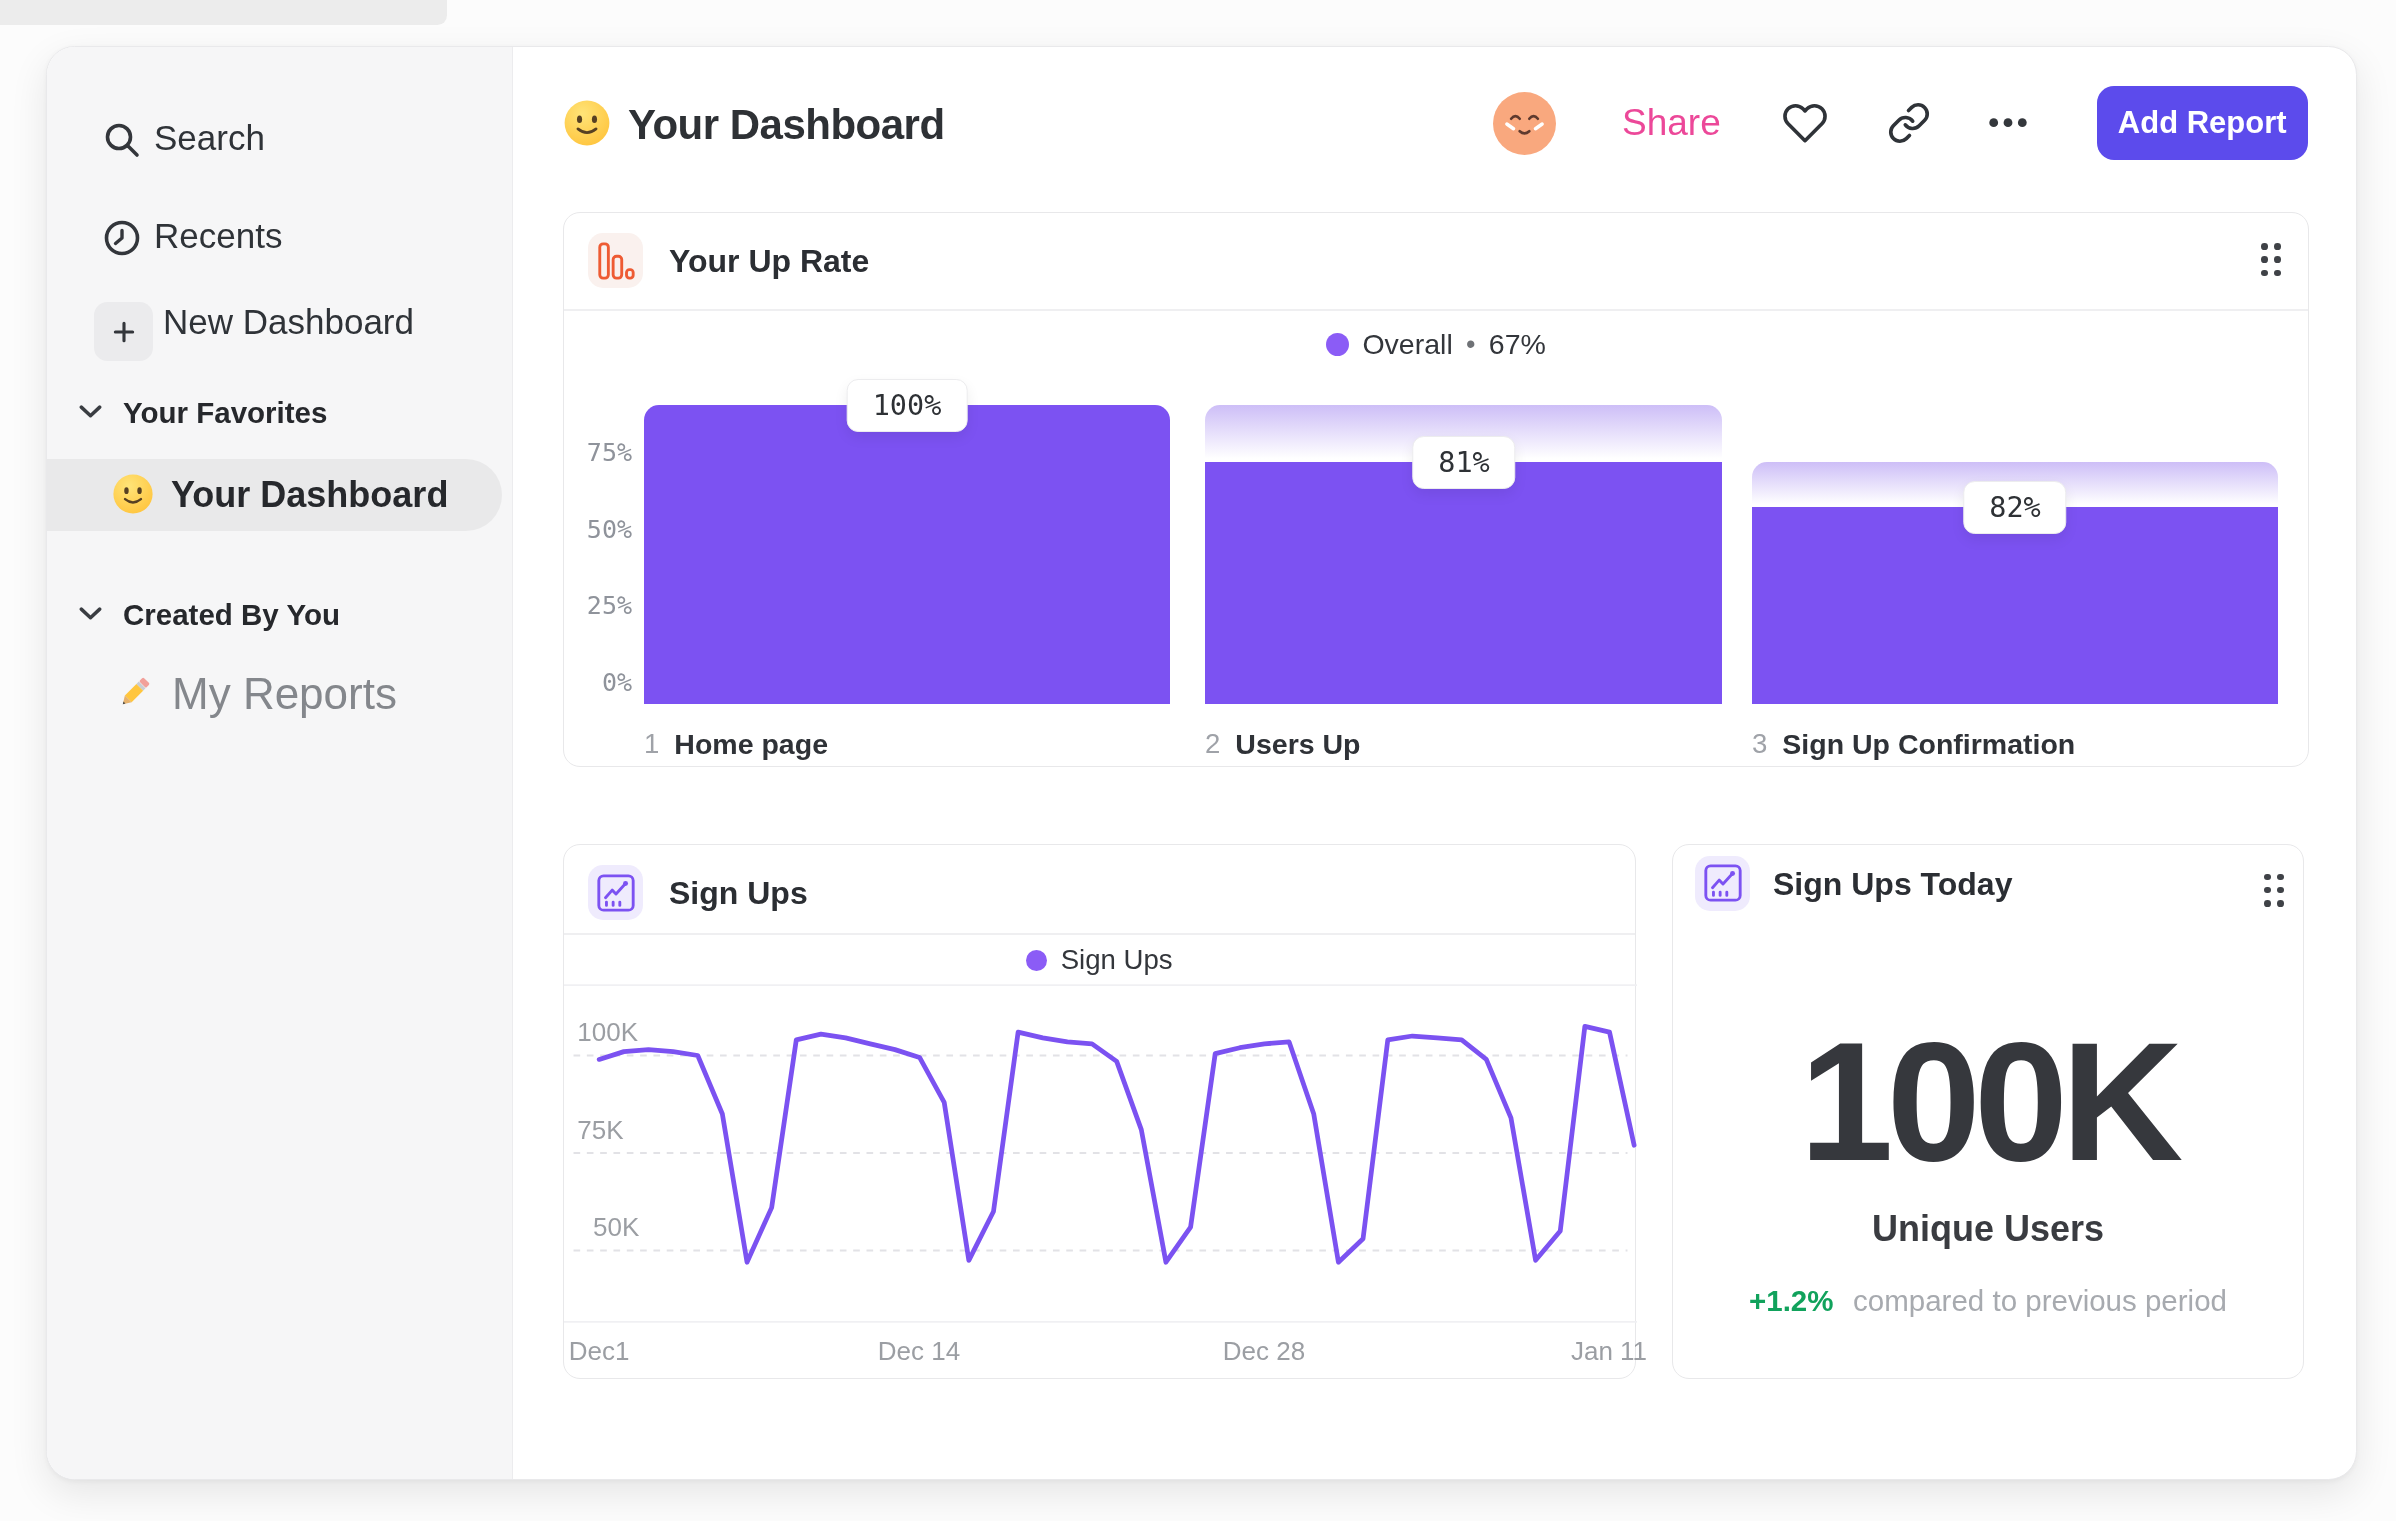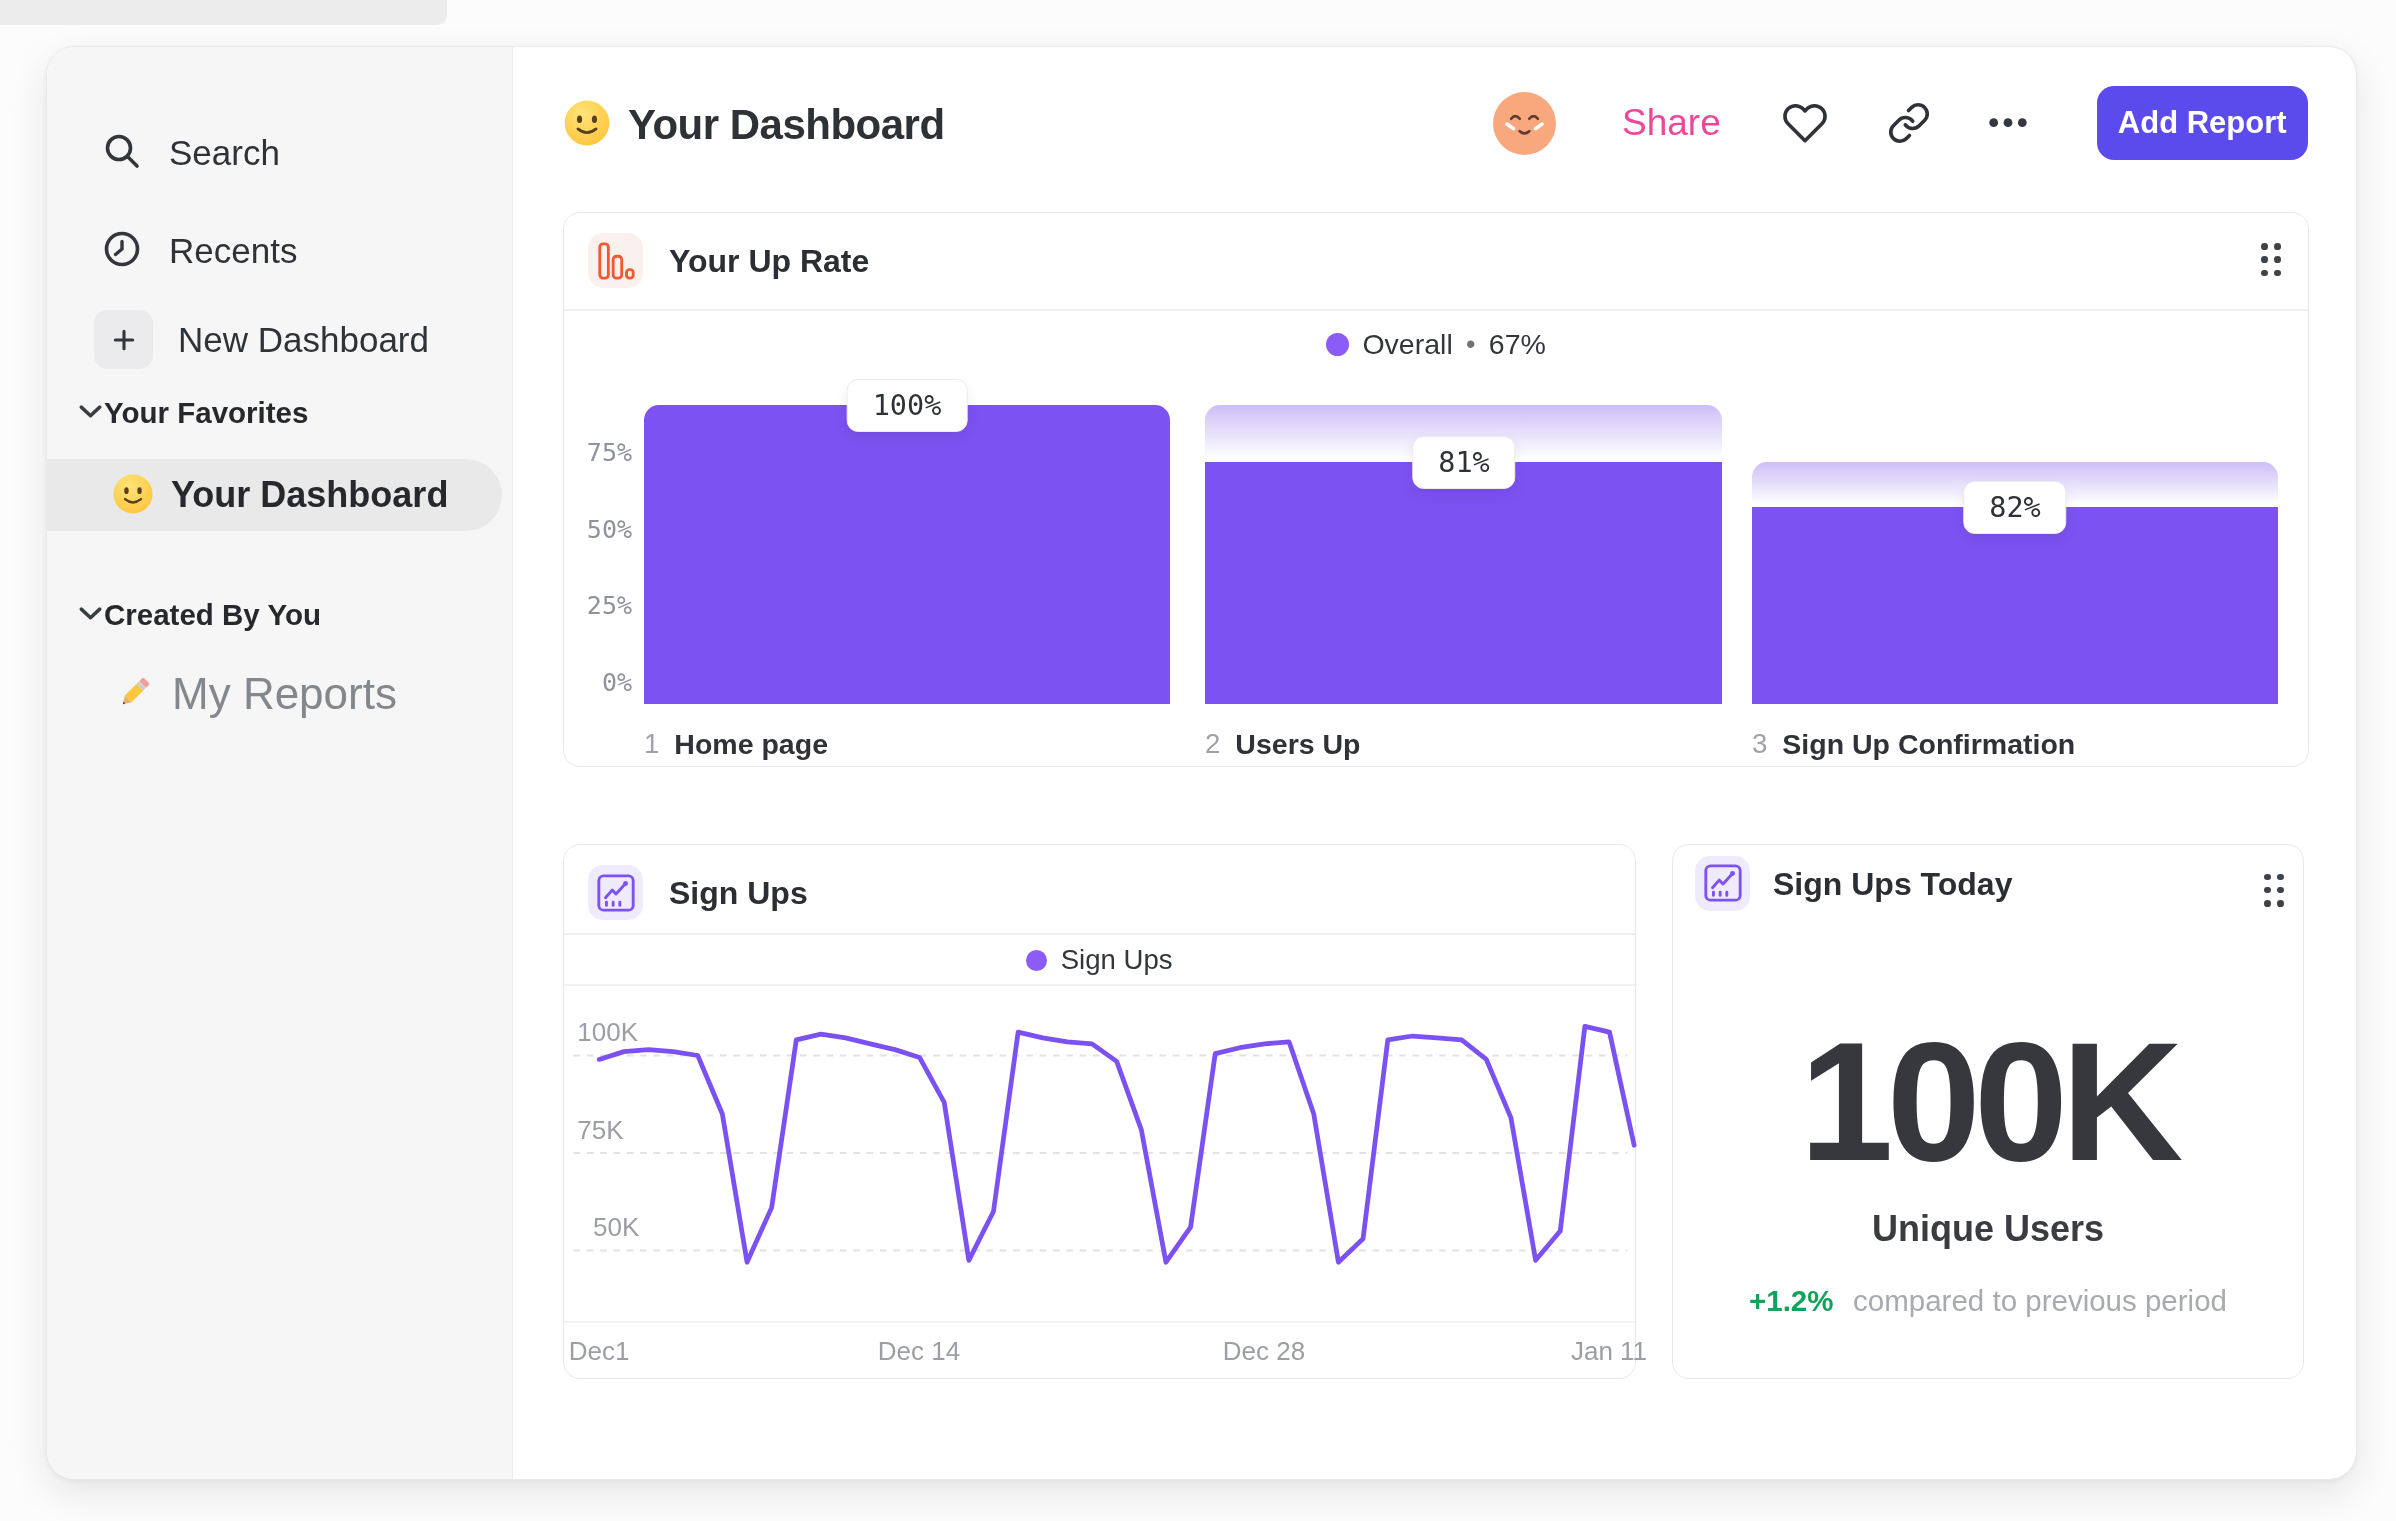--- a/index.html
+++ b/index.html
@@ -7,24 +7,24 @@
   .stage { position:relative; width:2397px; height:1522px; overflow:hidden; }
 
   .top-strip { position:absolute; left:0; top:0; width:447px; height:25px; background:#ECECEC; border-radius:0 0 9.5px 0; }
 
   .panel { position:absolute; left:46px; top:46px; width:2311px; height:1434px; background:#FFFFFF;
            border-radius:28.5px; border:1px solid #E9E9EB; box-shadow:0 13.3px 38px rgba(0,0,0,.09), 0 1.9px 5.7px rgba(0,0,0,.04); }
 
   
   .sidebar { position:absolute; left:0; top:0; width:466px; height:1432px; background:#F6F6F7;
              border-right:1px solid #ECECEE; border-radius:27.6px 0 0 27.6px; }
-  .side-row { position:absolute; left:53px; display:flex; align-items:center; gap:25px; height:53px; cursor:pointer;margin-top:8px; }
+  .side-row { position:absolute; left:53px; display:flex; align-items:flex-start; gap:10px; height:53px; cursor:pointer; }
   .side-row .lbl { font-size:35px; font-weight:500; color:#2F3338; }
   .plus-box { width:59px; height:59px; background:#EBEBED; border-radius:13.3px; display:flex; align-items:center; justify-content:center; }
-  .sec-head { position:absolute; left:32px; display:flex; align-items:center; gap:2px; height:38px; cursor:pointer; }
+  .sec-head { position:absolute; left:32px; display:flex; align-items:center; gap:21px; height:38px; cursor:pointer; }
   .sec-head .lbl { font-size:29.5px; font-weight:700; color:#26282C; }
   .fav-pill { position:absolute; left:0; top:412px; width:455px; height:72px; background:#E9E9EA;
               border-radius:0 36px 36px 0; display:flex; align-items:center; padding-left:65px; gap:17px; cursor:pointer; }
   .fav-pill .lbl { font-size:36px; font-weight:600; color:#26282C; }
   .sub-item { position:absolute; left:66px; display:flex; align-items:center; gap:15px; height:53px; cursor:pointer; }
   .sub-item .lbl { font-size:44px; font-weight:500; color:#84878C; }
 
   
   .title-row { position:absolute; left:516px; top:49px; height:57px; display:flex; align-items:center; gap:17px; }
   .title-row h1 { font-size:42px; font-weight:700; color:#2E3135; letter-spacing:-0.5px; }

